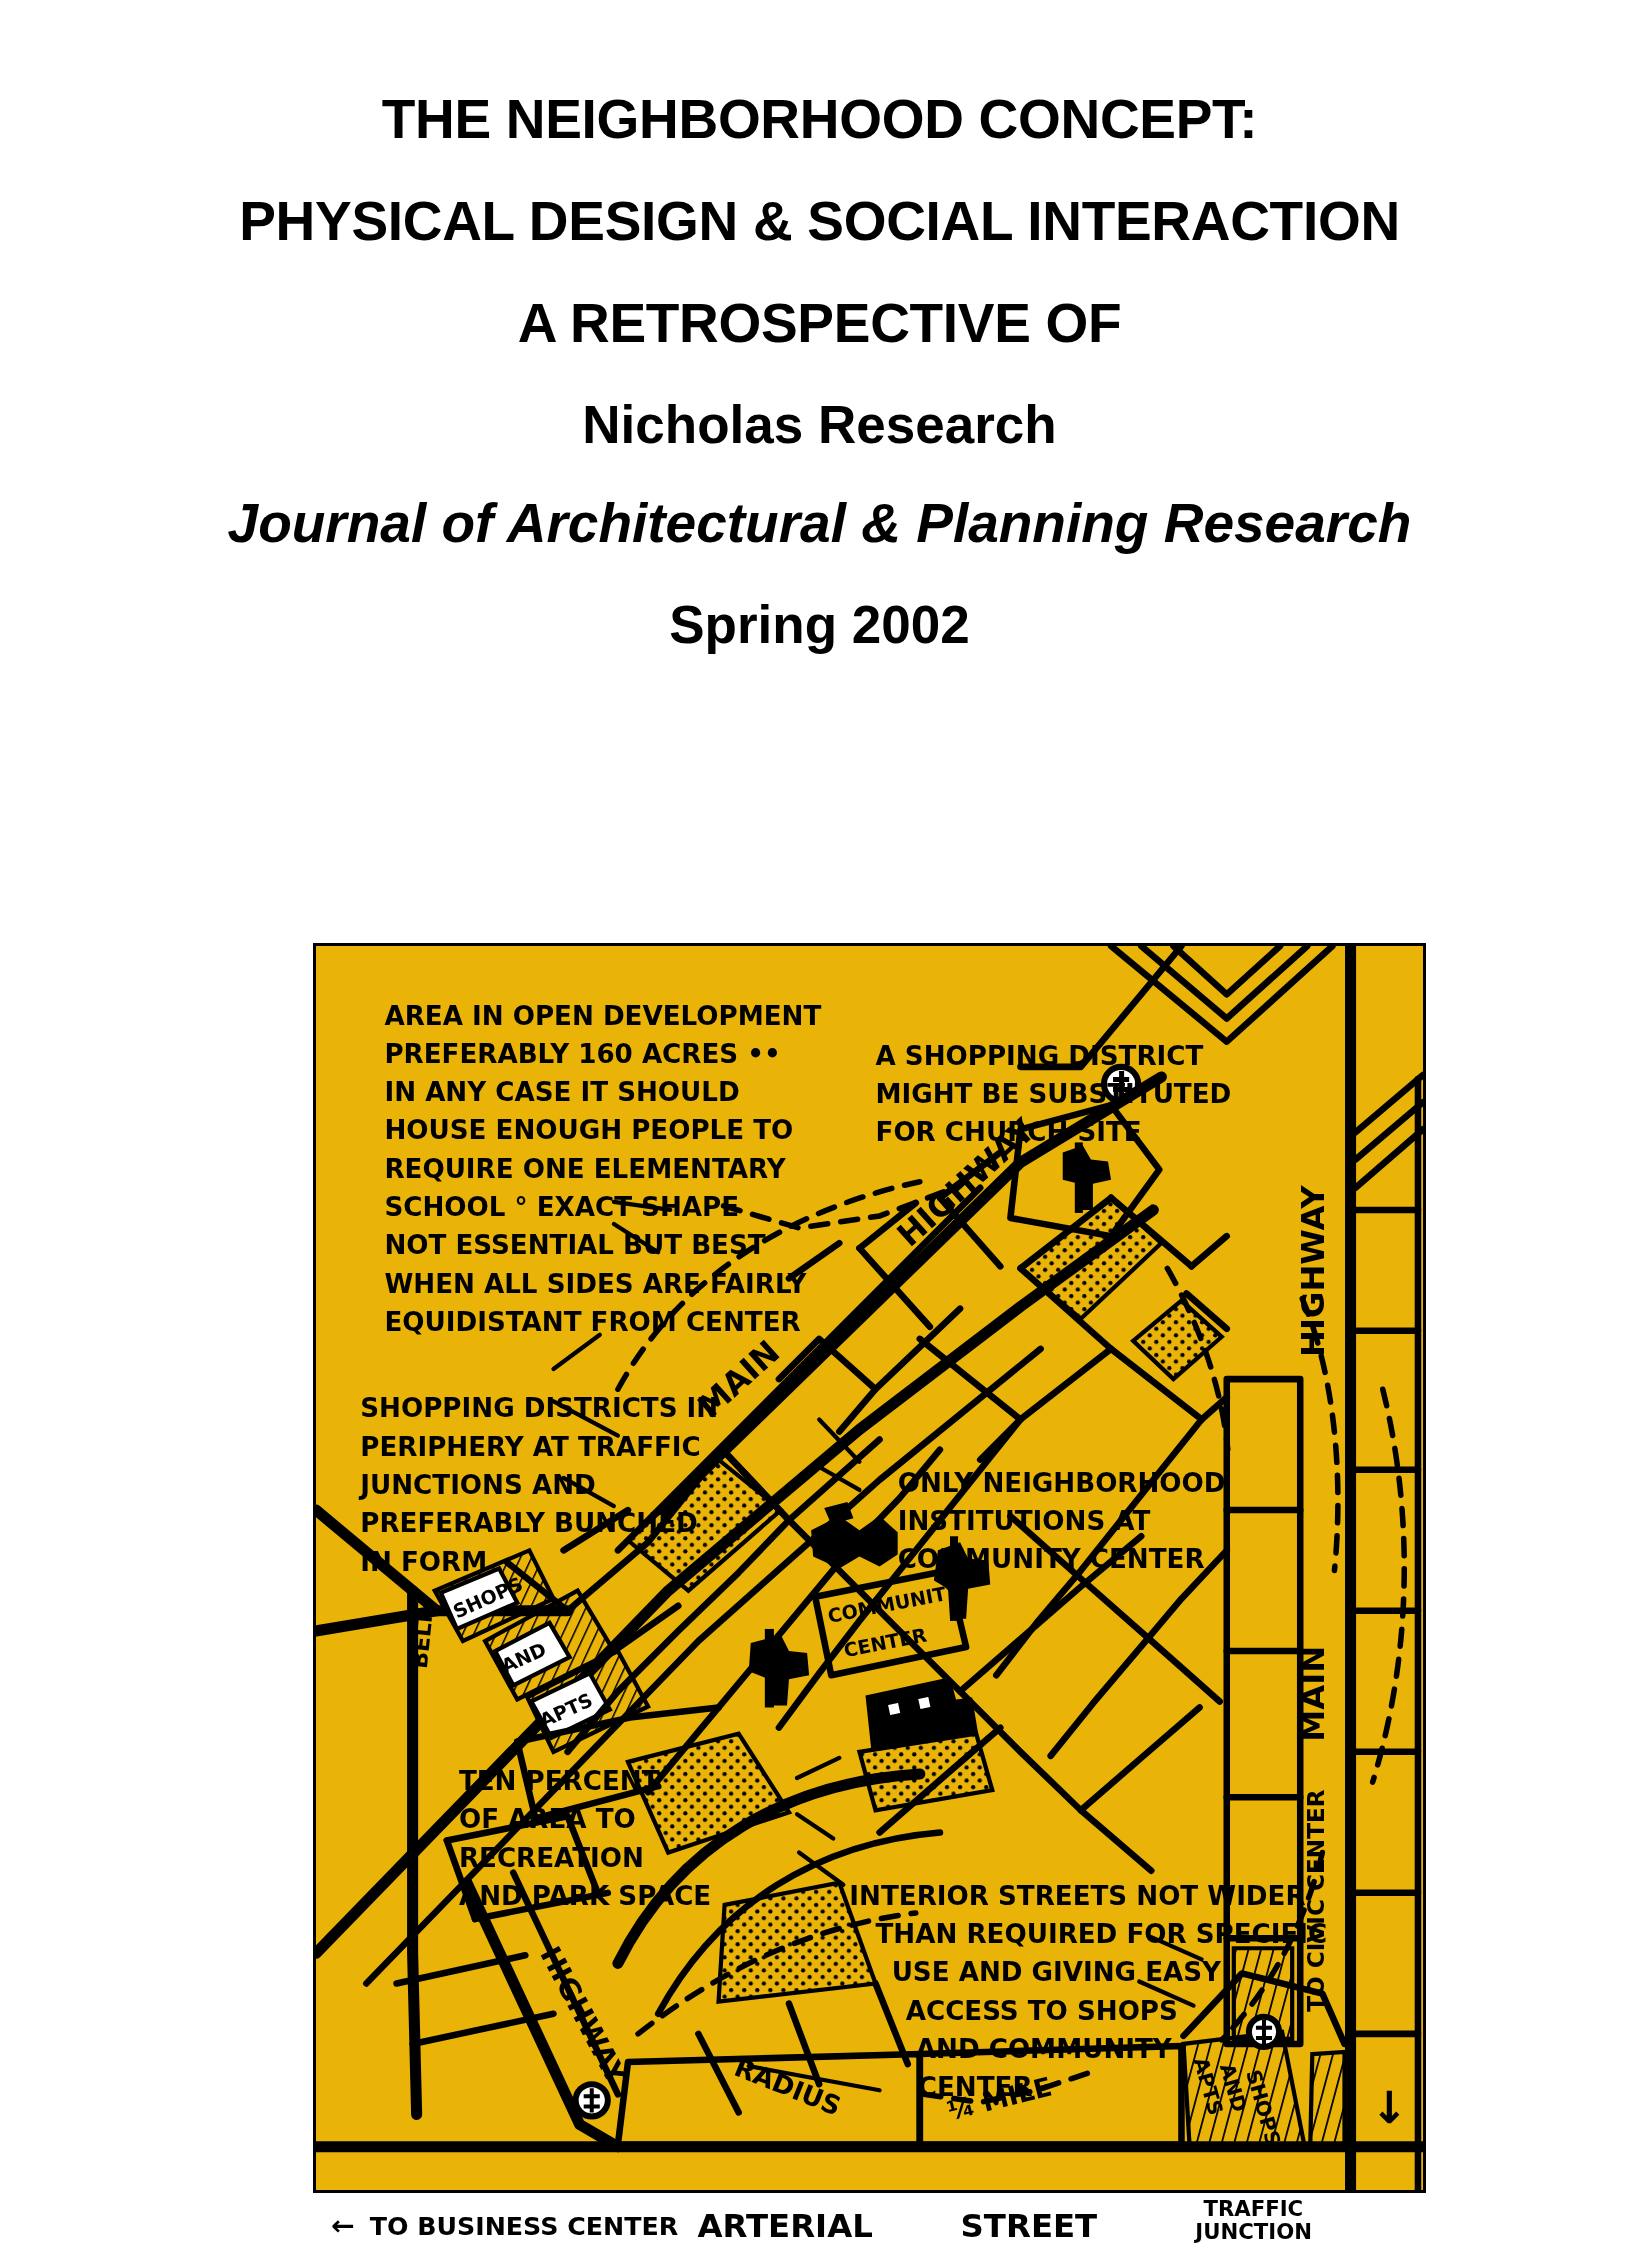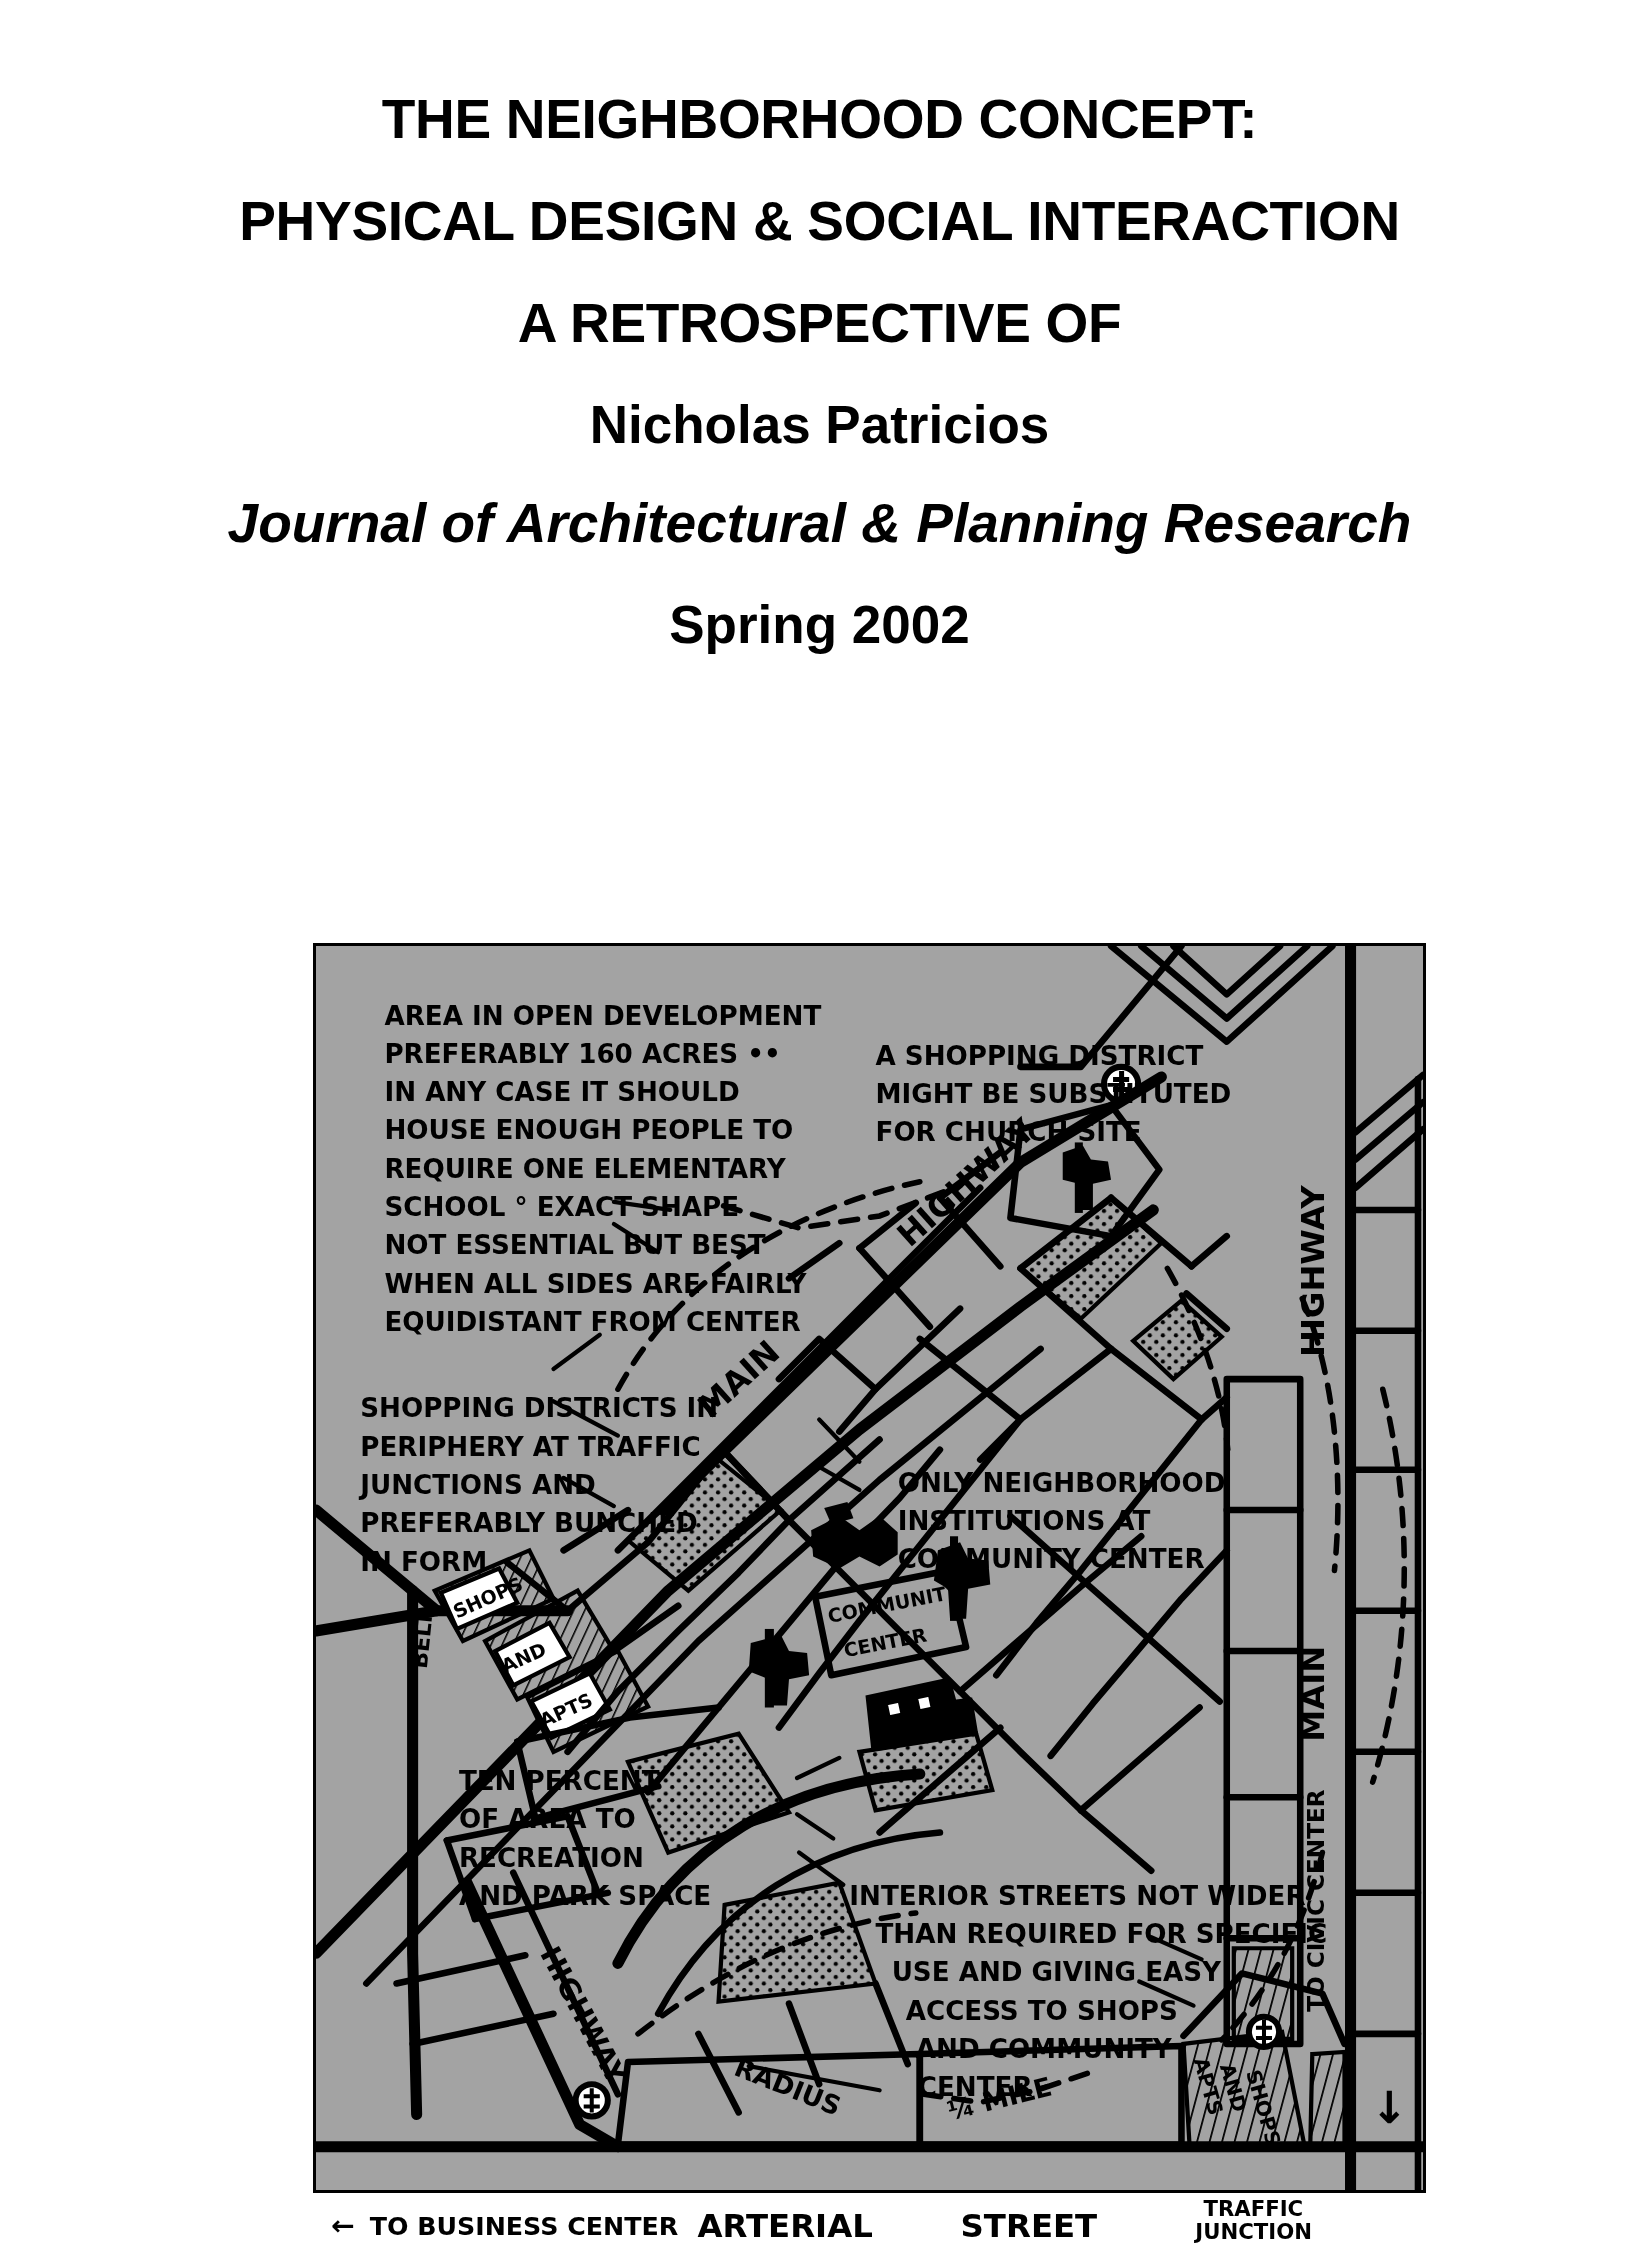--- a/index.html
+++ b/index.html
@@ -60,21 +60,21 @@
     position: absolute;
     left: 313px;
     top: 943px;
     width: 1113px;
     height: 1250px;
   }
   .figure-frame {
     position: absolute;
     inset: 0;
     border: 3.6px solid #000;
-    background: #a3a3a3;
+    background: #eab308;
     box-sizing: border-box;
     overflow: hidden;
   }
   .map-svg {
     position: absolute;
     left: 0; top: 0;
     width: 100%;
     height: 100%;
     display: block;
   }
@@ -86,21 +86,21 @@
     height: 51px;
   }
 </style>
 </head>
 <body>
 
 <div class="title-block">
   <div class="title-line">THE NEIGHBORHOOD CONCEPT:</div>
   <div class="title-line">PHYSICAL DESIGN &amp; SOCIAL INTERACTION</div>
   <div class="title-line">A RETROSPECTIVE OF</div>
-  <div class="author-line">Nicholas Patricios</div>
+  <div class="author-line">Nicholas Research</div>
   <div class="journal-line">Journal of Architectural &amp; Planning Research</div>
   <div class="date-line">Spring 2002</div>
 </div>
 
 <div class="figure-wrap">
   <div class="figure-frame">
 
     <svg class="map-svg" viewBox="0 0 1100 1235" preserveAspectRatio="none">
       <defs>
         <pattern id="dots" width="13" height="13" patternUnits="userSpaceOnUse">

